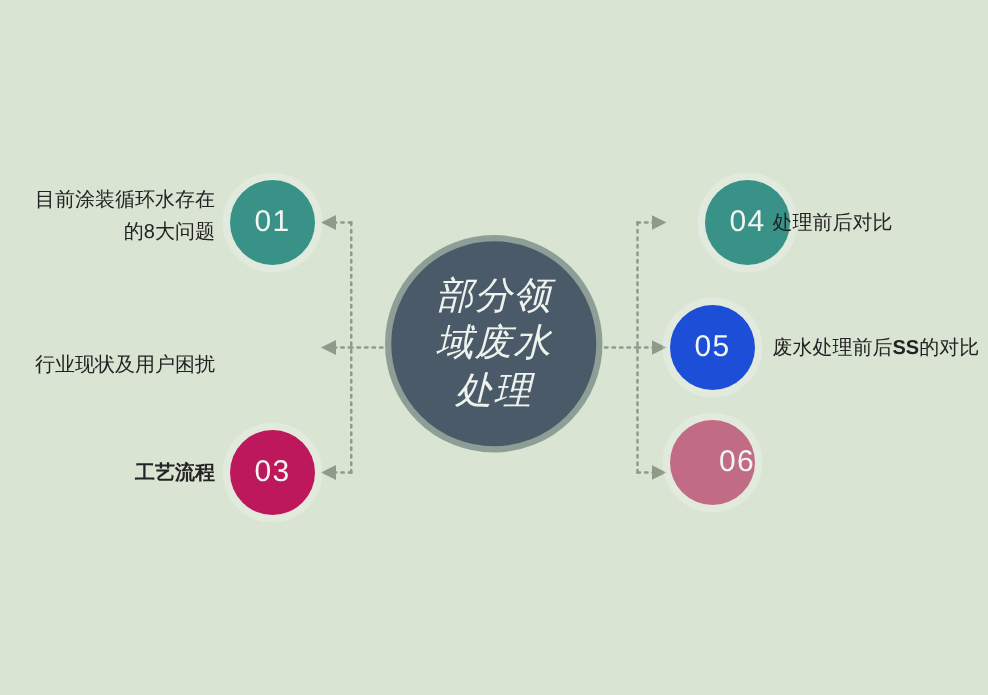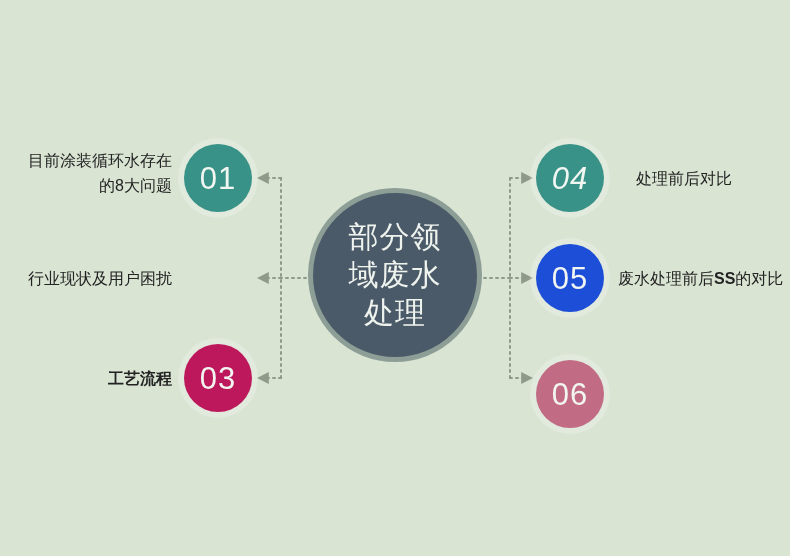--- a/index.html
+++ b/index.html
@@ -37,20 +37,21 @@
     top: 188px;
     width: 174px;
     height: 174px;
     border-radius: 50%;
     background: #4b5a68;
     border: 5px solid #8d9e97;
     box-sizing: border-box;
     display: flex;
     align-items: center;
     justify-content: center;
+    font-style: italic;
   }
   .hub-label {
     color: #eef3ee;
     font-size: 30px;
     line-height: 1.27;
     letter-spacing: 1px;
     text-align: center;
     width: 128px;
     font-weight: 400;
   }
@@ -61,32 +62,32 @@
     width: 68px;
     height: 68px;
     border-radius: 50%;
     display: flex;
     align-items: center;
     justify-content: center;
     box-shadow: 0 0 0 6px rgba(255,255,255,0.22);
   }
   .node-num {
     color: #f2f6f1;
-    font-size: 31px;
+    font-size: 24px;
     font-weight: 400;
     letter-spacing: 1px;
     line-height: 1;
   }
 
   .n01 { left: 184px; top: 144px; background: #389288; }
   .n02 { left: 184px; top: 244px; background: #d6a40b; }
   .n03 { left: 184px; top: 344px; background: #c26b85; }
-  .n04 { left: 536px; top: 144px; background: #389288; font-style: italic; }
+  .n04 { left: 564px; top: 144px; background: #389288; }
   .n05 { left: 536px; top: 244px; background: #d6a40b; }
-  .n06 { left: 536px; top: 360px; background: #c26b85; }
+  .n06 { left: 536px; top: 336px; background: #c26b85; justify-content: flex-end; }
 
   
   .caption {
     position: absolute;
     color: #232323;
     font-size: 16px;
     line-height: 1.55;
     white-space: nowrap;
   }
   .caption.left {
@@ -97,23 +98,23 @@
     white-space: normal;
     width: 180px;
     right: 618px;
   }
   .caption.right {
     text-align: left;
     left: 618px;
   }
 
   .c01 { top: 149px; }
-  .c02 { top: 267px; margin-left: 12px; }
+  .c02 { top: 281px; margin-left: 12px; }
   .c03 { top: 367px; font-weight: bold; }
-  .c04 { top: 167px; margin-left: 18px; }
+  .c04 { top: 167px; }
   .c05 { top: 267px; }
   .c06 { top: 367px; }
 
   .caption b { font-weight: bold; }
 </style>
 </head>
 <body style="background: rgb(217, 228, 211);">
 
 <div id="diagram" style="background: rgb(217, 228, 211);">
 

